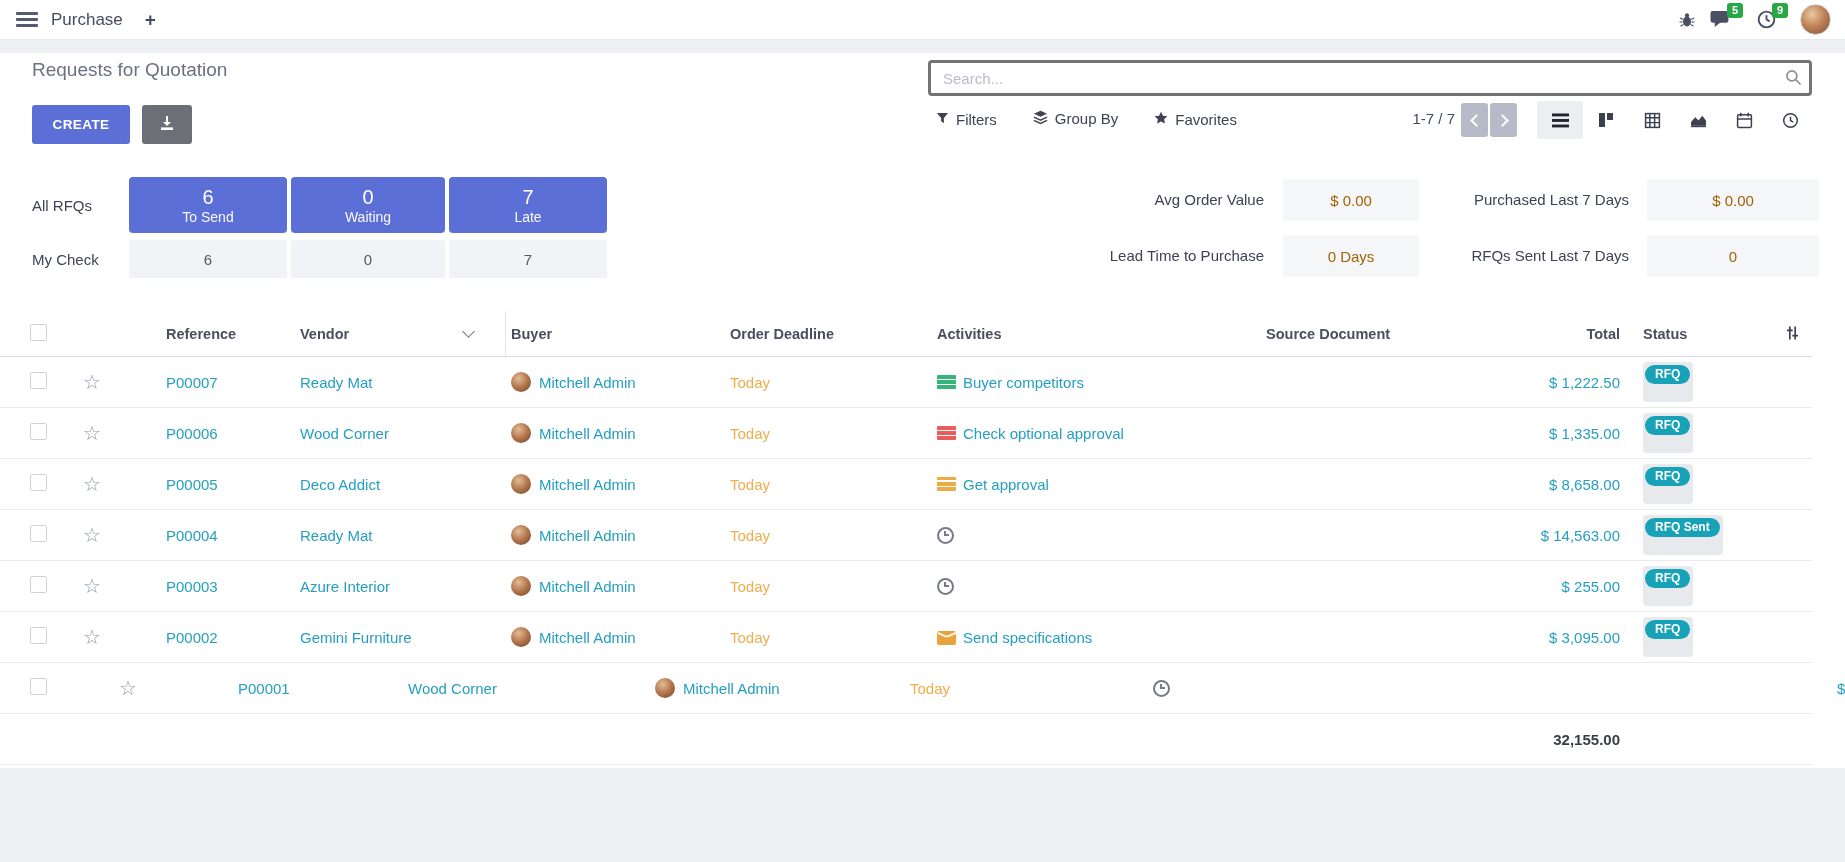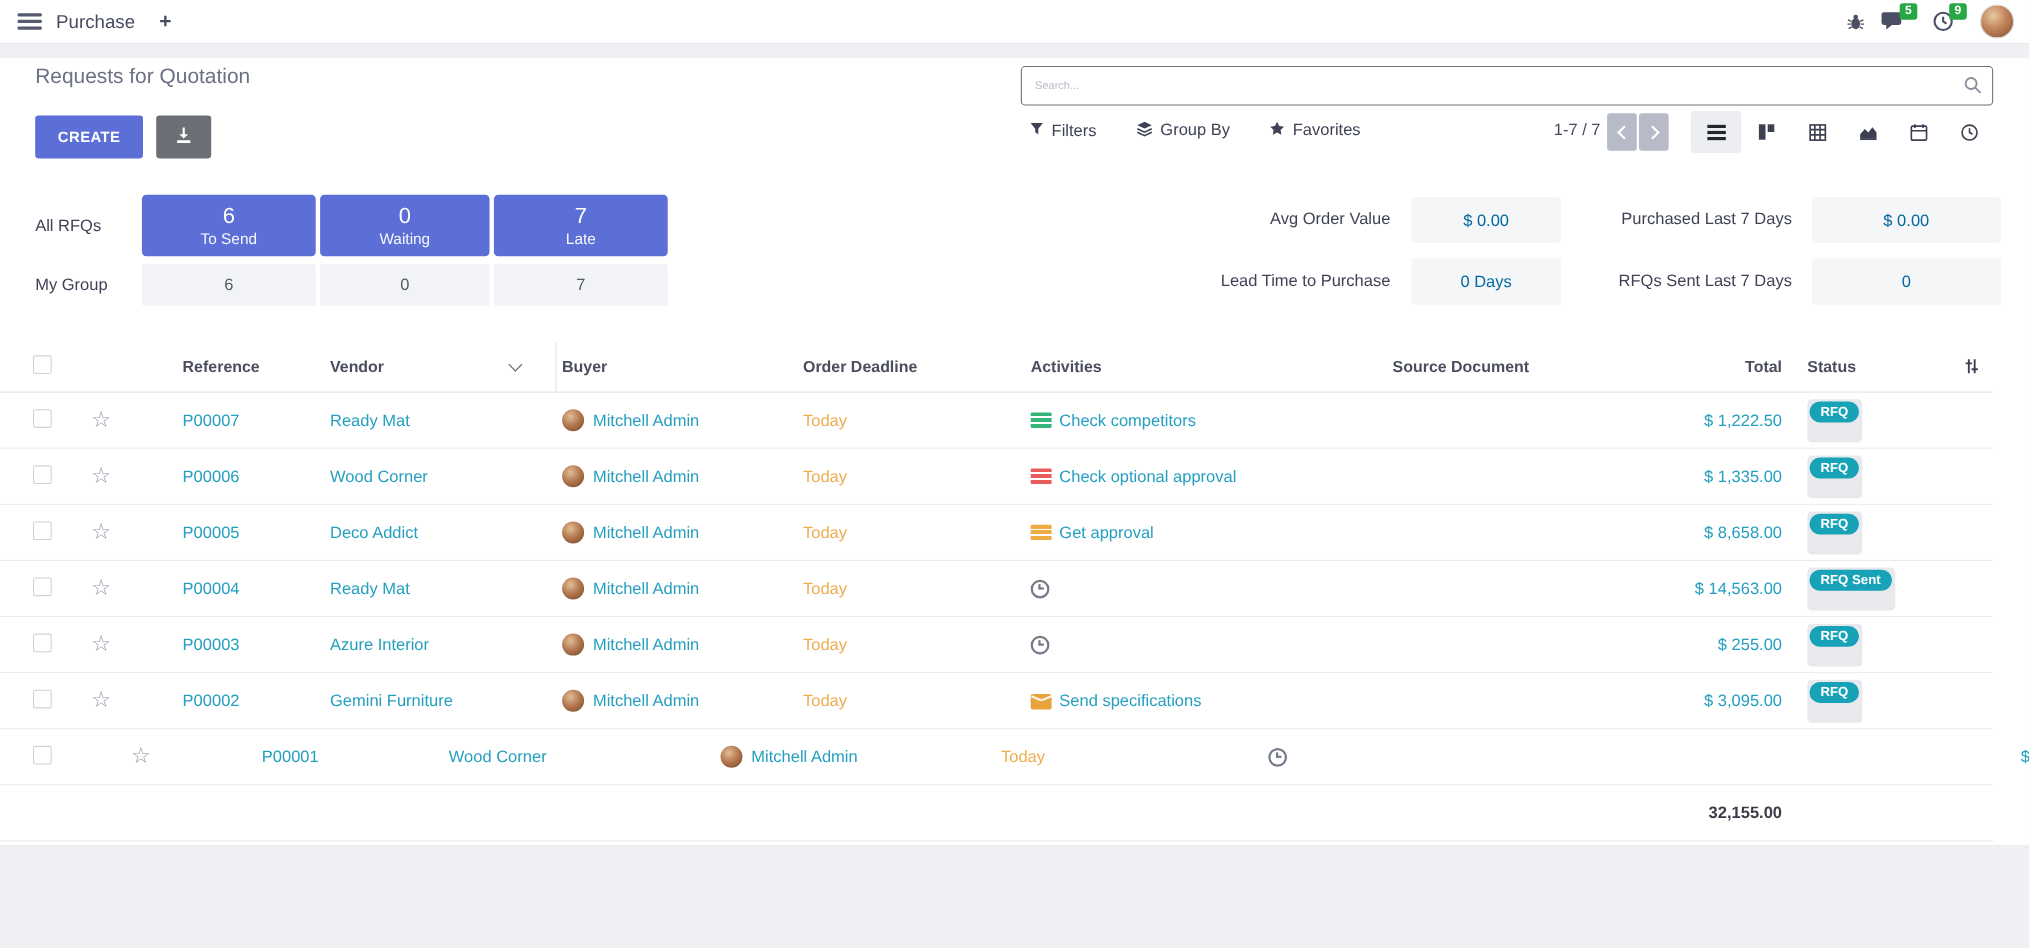--- a/index.html
+++ b/index.html
@@ -21,22 +21,22 @@
   
   .sheet{position:absolute;top:53px;left:0;width:1845px;height:715px;background:#fff;}
   .page-title{position:absolute;left:32px;top:6px;font-size:19px;color:#6b7083;}
   .btn-create{position:absolute;left:32px;top:52px;width:98px;height:39px;background:#5c6fd6;color:#fff;
               border:none;border-radius:3px;font-size:13.5px;font-weight:600;letter-spacing:.4px;cursor:pointer;
               font-family:"Liberation Sans",sans-serif;}
   .btn-export{position:absolute;left:142px;top:52px;width:50px;height:39px;background:#6c6f76;border:none;
               border-radius:3px;cursor:pointer;display:flex;align-items:center;justify-content:center;}
   
   .search-wrap{position:absolute;left:928px;top:7px;width:884px;height:36px;}
-  .search-wrap input{width:100%;height:100%;box-sizing:border-box;border:1px solid #737373;border-radius:4px;
-                     padding:0 36px 0 12px;font-size:10px;color:#333;font-family:"Liberation Sans",sans-serif;outline:none;}
+  .search-wrap input{width:100%;height:100%;box-sizing:border-box;border:3px solid #737373;border-radius:4px;
+                     padding:0 36px 0 12px;font-size:15px;color:#333;font-family:"Liberation Sans",sans-serif;outline:none;}
   .search-wrap input::placeholder{color:#b9bcc7;}
   .search-ic{position:absolute;right:10px;top:9px;cursor:pointer;}
   
   .ctrl-left{position:absolute;left:936px;top:50px;height:32px;display:flex;align-items:center;gap:36px;}
   .ctrl-item{display:flex;gap:7px;font-size:15px;color:#3e4254;cursor:pointer;white-space:nowrap;}
   .pager-txt{position:absolute;left:1340px;top:50px;width:115px;height:32px;line-height:32px;text-align:right;
              font-size:15px;color:#454960;}
   .pg-btn{position:absolute;top:50px;width:27px;height:34px;background:#b7bbc8;border-radius:3px;cursor:pointer;
           display:flex;align-items:center;justify-content:center;border:none;}
   .pg-btn i{display:block;width:7px;height:7px;border-left:2.5px solid #fff;border-bottom:2.5px solid #fff;}
@@ -49,21 +49,21 @@
   .dash-label{position:absolute;left:32px;font-size:15px;color:#3f4254;display:flex;align-items:center;}
   .tiles{position:absolute;left:129px;display:flex;gap:4px;}
   .tile-blue{background:#5c6fd6;color:#fff;border-radius:4px;display:flex;flex-direction:column;
              align-items:center;justify-content:center;cursor:pointer;}
   .tile-blue .v{font-size:20px;line-height:24px;}
   .tile-blue .c{font-size:14px;opacity:.95;}
   .tile-muted{background:#f2f3f6;color:#565a68;border-radius:2px;display:flex;align-items:center;
               justify-content:center;font-size:15px;cursor:pointer;}
   .kpi-label{position:absolute;font-size:15px;color:#3f4254;text-align:right;display:block;line-height:42px;}
   .kpi-tile{position:absolute;height:42px;background:#f5f6f8;border-radius:2px;display:flex;align-items:center;
-            justify-content:center;font-size:15px;color:#0369a1;}
+            justify-content:center;font-size:15px;color:#a16207;}
   
   .thead,.trow,.sum-row{position:absolute;left:0;width:1812px;box-sizing:border-box;padding-left:30px;
                         display:flex;align-items:center;background:#fff;}
   .thead{top:258px;height:46px;border-bottom:1px solid #d9dbe0;font-size:14.5px;font-weight:700;color:#4a4e5e;}
   .trow{height:51px;border-bottom:1px solid #e9eaee;font-size:15px;}
   .sum-row{height:51px;border-bottom:1px solid #e9eaee;}
   .c-check{width:36px;flex:none;}
   .cb{display:inline-block;width:15px;height:15px;border:1px solid #cfd2da;border-radius:2px;background:#fff;cursor:pointer;}
   .c-star{width:52px;flex:none;text-align:center;}
   .star{font-size:20px;color:#9298a5;cursor:pointer;line-height:1;}
@@ -254,21 +254,21 @@
       </div>
       <div class="tile-blue" style="width:154px;height:56px;">
         <span class="v">0</span>
         <span class="c">Waiting</span>
       </div>
       <div class="tile-blue" style="width:158px;height:56px;">
         <span class="v">7</span>
         <span class="c">Late</span>
       </div>
     </div>
-    <div class="dash-label" style="top:187px;height:38px;">My Group</div>
+    <div class="dash-label" style="top:187px;height:38px;">My Check</div>
     <div class="tiles" style="top:187px;">
       <div class="tile-muted" style="width:158px;height:38px;">6</div>
       <div class="tile-muted" style="width:154px;height:38px;">0</div>
       <div class="tile-muted" style="width:158px;height:38px;">7</div>
     </div>
 
     <span class="kpi-label" style="left:1064px;top:126px;width:200px;">Avg Order Value</span>
     <span class="kpi-tile" style="left:1283px;top:126px;width:136px;">$ 0.00</span>
     <span class="kpi-label" style="left:1380px;top:126px;width:249px;">Purchased Last 7 Days</span>
     <span class="kpi-tile" style="left:1647px;top:126px;width:172px;">$ 0.00</span>
@@ -305,21 +305,21 @@
       <span class="col-vendor">
           <a class="lnk">Ready Mat</a>
         </span>
       <span class="col-buyer">
           <span class="avatar-sm"></span>
           <a class="lnk">Mitchell Admin</a>
         </span>
       <span class="col-deadline"><span class="deadline-txt">Today</span></span>
       <span class="col-act">
           <span class="act-ico" data-icon="list-green"></span>
-          <a class="lnk">Check competitors</a>
+          <a class="lnk">Buyer competitors</a>
         </span>
       <span class="col-source"></span>
       <span class="col-total"><span class="total-txt">$ 1,222.50</span></span>
       <span class="col-status"><span class="badge-wrap"><span class="badge">RFQ</span></span></span>
     </div>
 
     <div class="trow" style="top:355px;">
       <span class="c-check"><span class="cb"></span></span>
       <span class="c-star"><span class="star"></span></span>
       <span class="col-ref"><a class="lnk">P00006</a></span>

